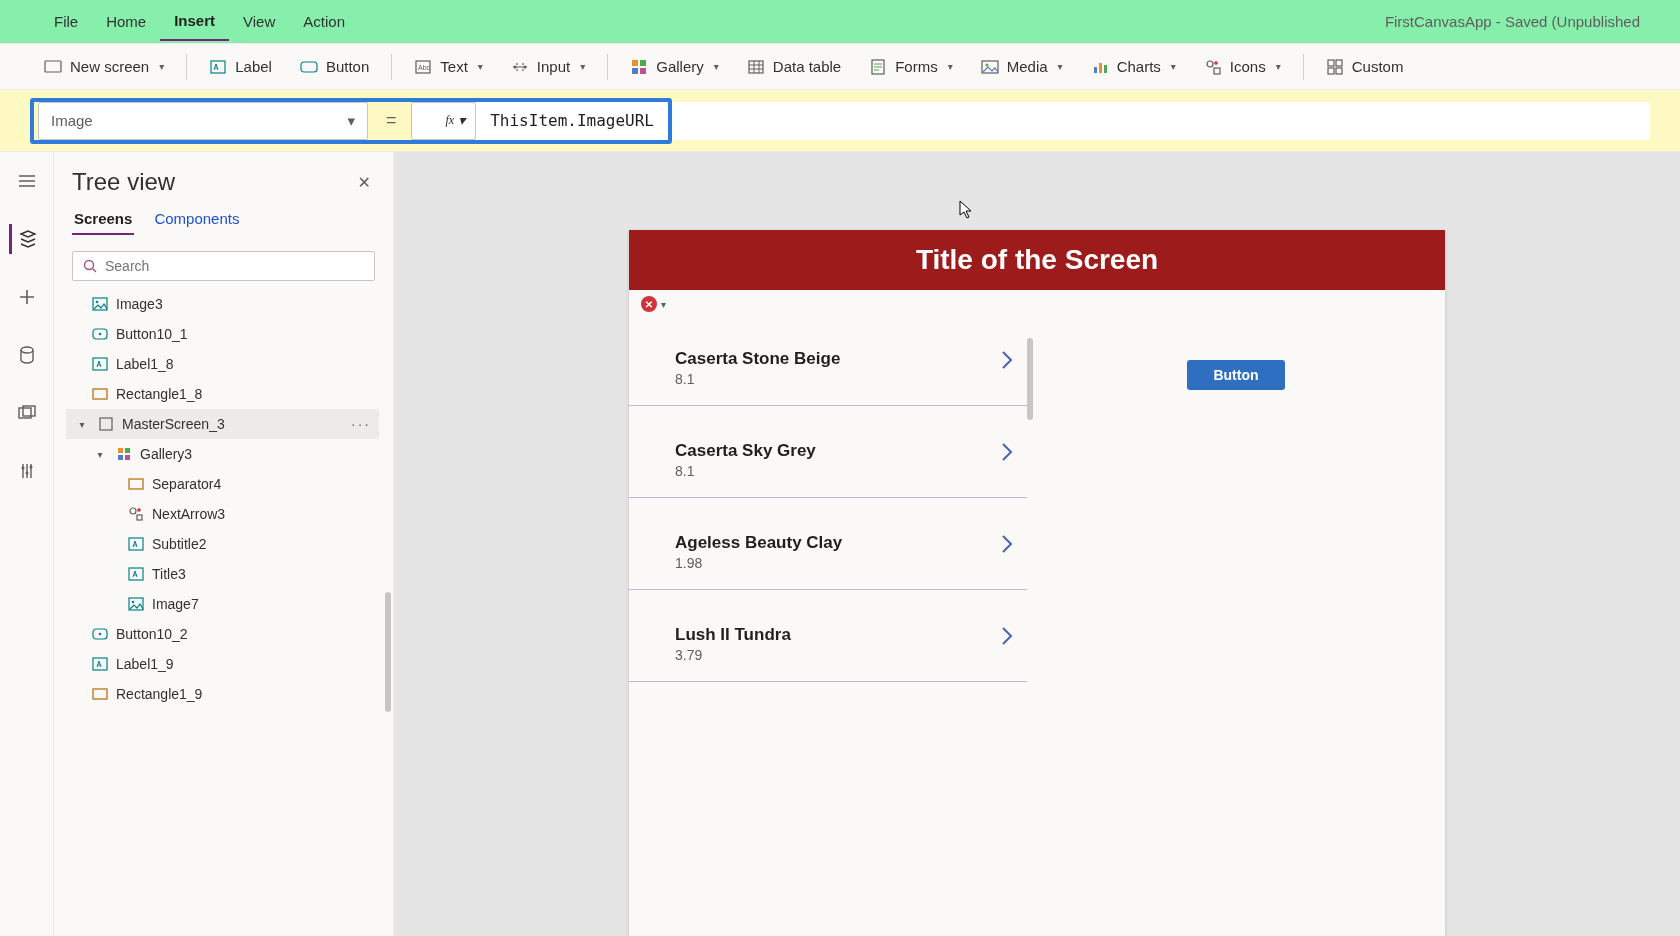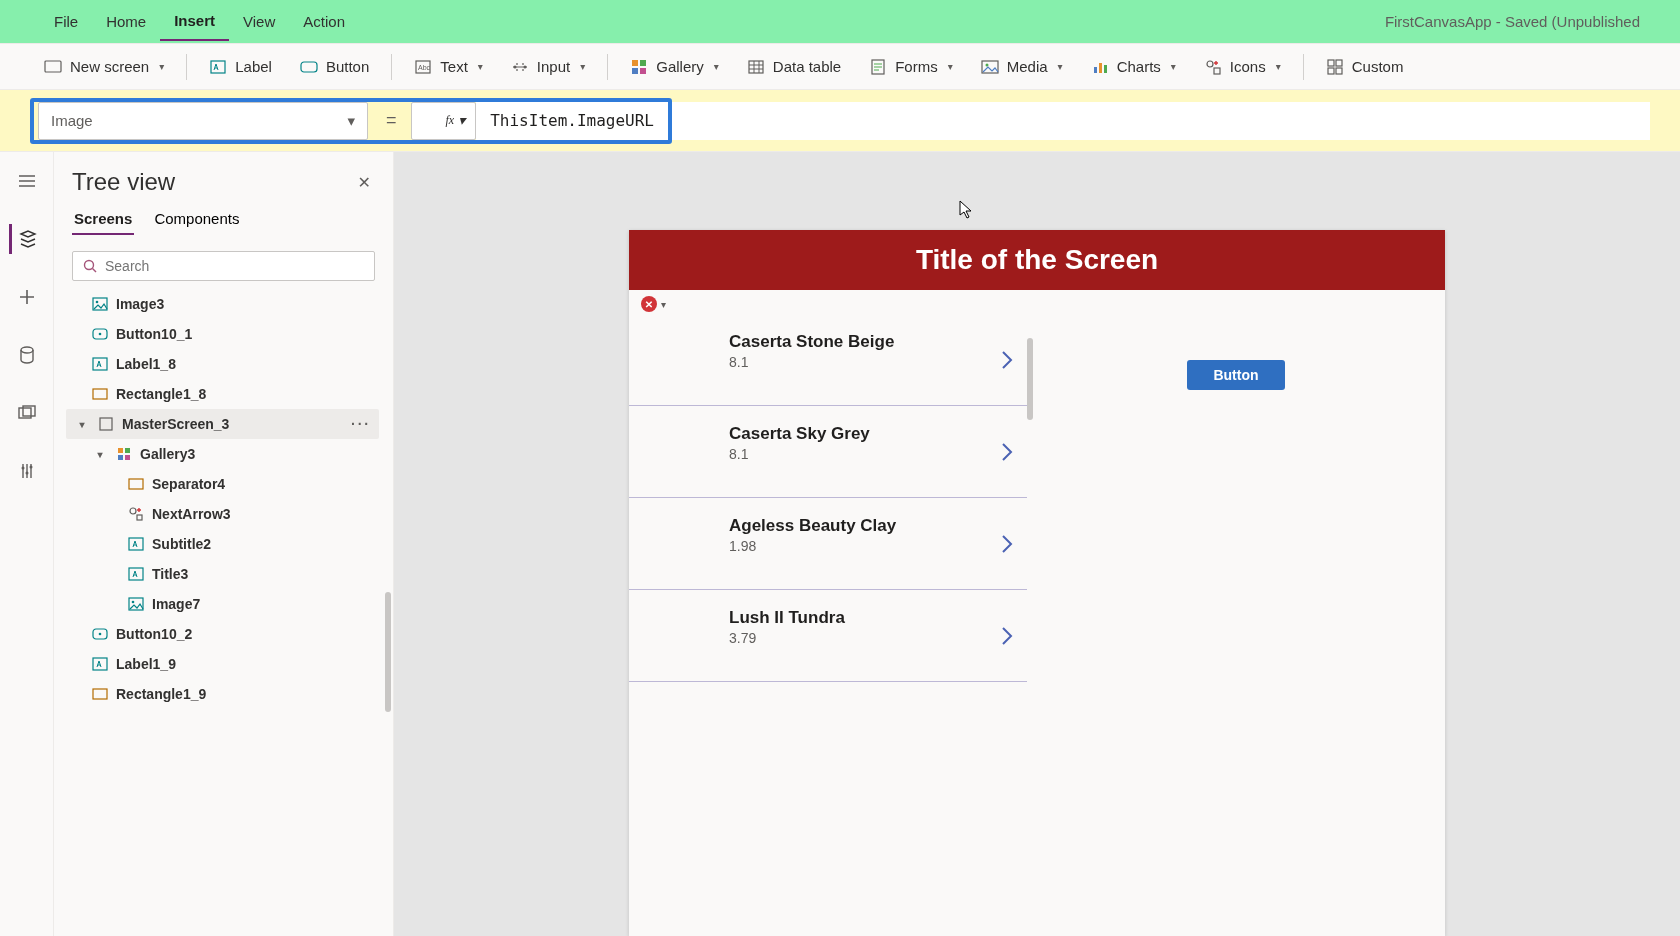--- a/index.html
+++ b/index.html
@@ -33,43 +33,43 @@
     .main { display: flex; height: calc(936px - 44px - 46px - 62px); }
     .leftrail { width: 54px; background: #faf9f8; border-right: 1px solid #edebe9; display: flex; flex-direction: column; align-items: center; padding-top: 14px; gap: 28px; }
     .leftrail .rail-btn { width: 36px; height: 30px; display: flex; align-items: center; justify-content: center; cursor: pointer; color: #605e5c; font-size: 18px; }
     .leftrail .rail-btn.active { border-left: 3px solid #742774; color: #323130; }
 
     .treeview { width: 340px; background: #faf9f8; border-right: 1px solid #edebe9; display: flex; flex-direction: column; padding: 10px 12px 0 12px; position: relative; }
     .treeview .panel-header { display: flex; align-items: center; justify-content: space-between; padding: 6px 6px 8px 6px; }
     .treeview .panel-header h2 { font-size: 24px; font-weight: 400; }
     .treeview .close-x { font-size: 16px; color: #605e5c; cursor: pointer; padding: 4px; }
     .tabs { display: flex; gap: 18px; padding: 0 6px 6px 6px; border-bottom: 0; }
-    .tabs .tab { padding: 6px 2px; cursor: pointer; color: #000000; font-size: 15px; }
+    .tabs .tab { padding: 6px 2px; cursor: pointer; color: #1d4ed8; font-size: 15px; }
     .tabs .tab.active { font-weight: 600; border-bottom: 2px solid #742774; color: #201f1e; }
     .search { display: flex; align-items: center; gap: 8px; border: 1px solid #c8c6c4; border-radius: 2px; padding: 6px 10px; margin: 10px 6px 8px 6px; background: #fff; }
     .search input { border: none; outline: none; flex: 1; font-size: 14px; }
     .tree { flex: 1; overflow-y: auto; padding-right: 2px; }
-    .tree-item { display: flex; align-items: center; gap: 8px; padding: 7px 8px; font-size: 14px; color: #323130; cursor: pointer; border-radius: 2px; font-weight: bold; }
+    .tree-item { display: flex; align-items: center; gap: 8px; padding: 7px 8px; font-size: 14px; color: #323130; cursor: pointer; border-radius: 2px; }
     .tree-item.selected { background: #edebe9; }
     .tree-item .ic { width: 16px; height: 16px; display: inline-flex; align-items: center; justify-content: center; }
     .tree-item .more { margin-left: auto; color: #605e5c; letter-spacing: 2px; }
     .indent-1 { padding-left: 26px; }
     .indent-3 { padding-left: 62px; }
     .tree-scroll-thumb { position: absolute; right: 2px; top: 440px; width: 6px; height: 120px; background: #c8c6c4; border-radius: 3px; }
 
     .canvas-area { flex: 1; background: #e5e5e5; position: relative; display: flex; justify-content: center; padding-top: 78px; overflow: hidden; }
     .canvas { width: 816px; background: #faf9f8; box-shadow: 0 1px 4px rgba(0,0,0,.15); }
     .screen-title { background: #9e1b1b; color: #fff; text-align: center; font-size: 28px; font-weight: 700; padding: 14px 12px; }
     .canvas-body { display: flex; }
     .gallery-wrap { width: 398px; padding: 0; position: relative; }
     .gallery-header-icons { display: flex; align-items: center; gap: 4px; padding: 6px 0 0 12px; }
     .err-badge { width: 16px; height: 16px; background: #d13438; border-radius: 50%; display: inline-flex; align-items: center; justify-content: center; color: #fff; font-size: 10px; font-weight: bold; }
     .err-chev { font-size: 10px; color: #605e5c; }
     .gallery { margin-top: 2px; position: relative; }
-    .gallery-item { display: flex; align-items: flex-start; padding: 18px 16px 18px 100px; border-bottom: 1px solid #bdb8d6; position: relative; min-height: 92px; }
+    .gallery-item { display: flex; align-items: flex-end; padding: 18px 16px 18px 46px; border-bottom: 1px solid #bdb8d6; position: relative; min-height: 92px; }
     .gallery-item:first-child { border-top: none; }
     .gi-title { font-size: 17px; font-weight: 600; color: #201f1e; }
     .gi-sub { font-size: 14px; color: #605e5c; margin-top: 2px; }
     .gi-arrow { position: absolute; right: 14px; top: 50%; transform: translateY(-50%); color: #4a62b3; font-size: 22px; }
     .gallery-scroll { position: absolute; right: -6px; top: 24px; width: 6px; height: 82px; background: #c8c6c4; border-radius: 3px; }
     .right-side { flex: 1; display: flex; align-items: flex-start; justify-content: center; padding-top: 70px; }
     .canvas-button { background: #2f6fc1; color: #fff; border: none; padding: 7px 26px; border-radius: 3px; font-size: 14px; font-weight: 600; cursor: pointer; }
 
     .cursor { position: absolute; left: 565px; top: 48px; width: 14px; height: 20px; pointer-events: none; }
 

